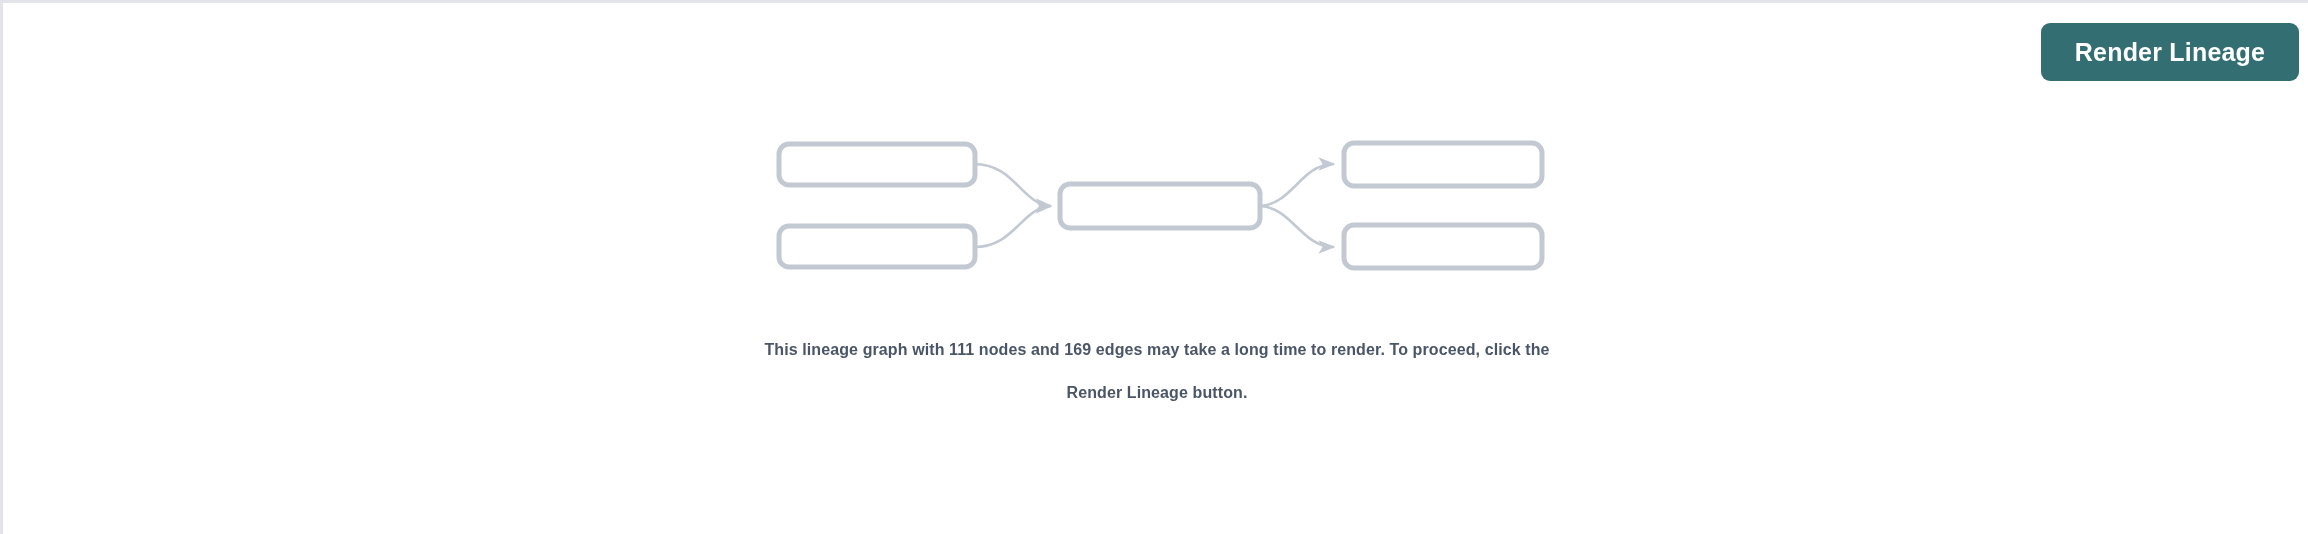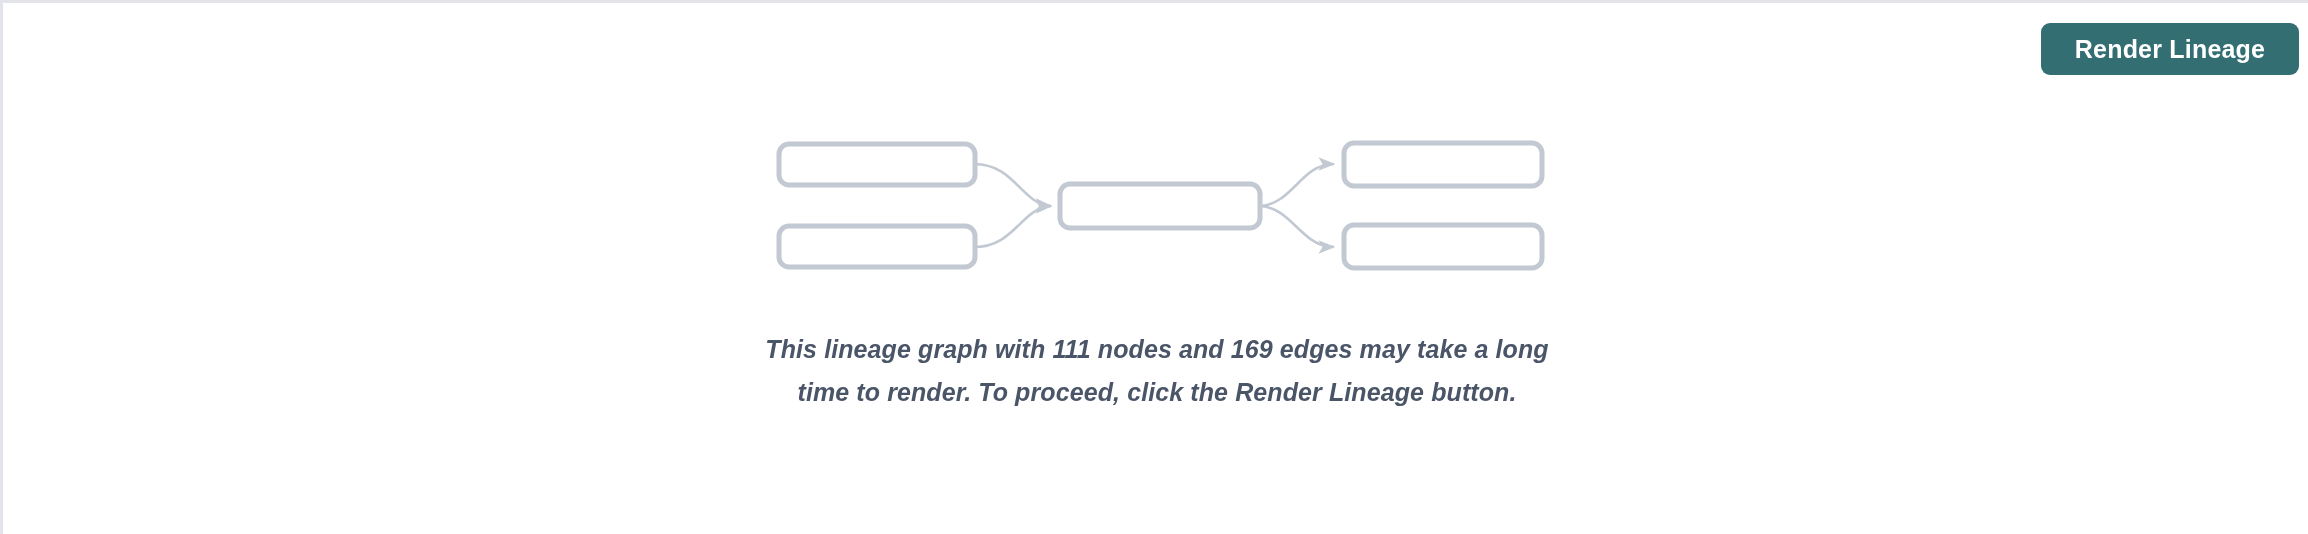--- a/index.html
+++ b/index.html
@@ -20,21 +20,21 @@
     border-top: 3px solid #e2e4e9;
     border-left: 3px solid #e2e4e9;
   }
 
   
   #render-lineage-button {
     position: absolute;
     left: 2038px;
     top: 20px;
     width: 258px;
-    height: 52px;
+    height: 58px;
     background: #336e73;
     color: #ffffff;
     border: none;
     border-radius: 9px;
     font-family: "Liberation Sans", sans-serif;
     font-size: 25px;
     font-weight: bold;
     letter-spacing: 0.2px;
     cursor: pointer;
     display: flex;
@@ -66,25 +66,24 @@
 
   
   #lineage-warning-message {
     position: absolute;
     left: 754px;
     top: 325px;
     width: 800px;
     text-align: center;
     color: #4a5568;
     font-family: "Liberation Sans", sans-serif;
-    font-size: 25px;
+    font-size: 16px;
     font-weight: bold;
     line-height: 43px;
     letter-spacing: 0.1px;
-    font-style: italic;
   }
 </style>
 </head>
 <body>
 
 <div id="lineage-panel">
 
   <button id="render-lineage-button">Render Lineage</button>
 
   <div id="graph-placeholder">

